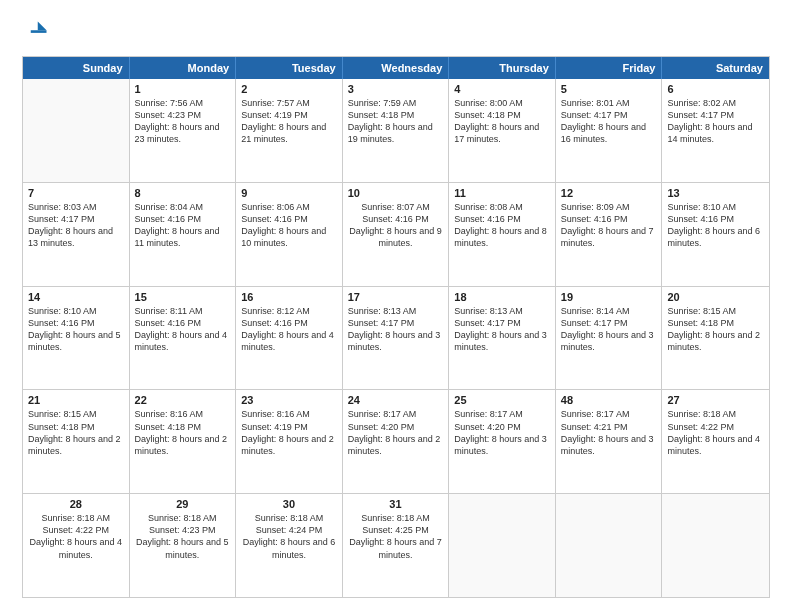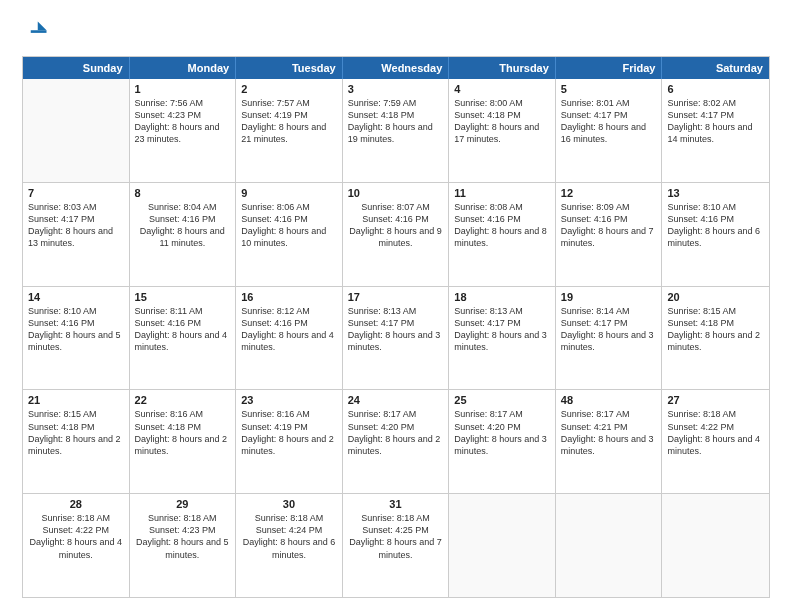--- a/index.html
+++ b/index.html
@@ -182,21 +182,21 @@
         </div>
         <div class="cal-row">
           <div class="cal-cell">
             <span class="day-num">7</span>
             <div class="cell-text" style="white-space: pre-line;">Sunrise: 8:03 AM
 Sunset: 4:17 PM
 Daylight: 8 hours and 13 minutes.</div>
           </div>
           <div class="cal-cell">
             <span class="day-num">8</span>
-            <div class="cell-text" style="white-space: pre-line; text-align: center;">Sunrise: 8:04 AM
+            <div class="cell-text" style="white-space: pre-line;">Sunrise: 8:04 AM
 Sunset: 4:16 PM
 Daylight: 8 hours and 11 minutes.</div>
           </div>
           <div class="cal-cell">
             <span class="day-num">9</span>
             <div class="cell-text" style="white-space: pre-line;">Sunrise: 8:06 AM
 Sunset: 4:16 PM
 Daylight: 8 hours and 10 minutes.</div>
           </div>
           <div class="cal-cell">

